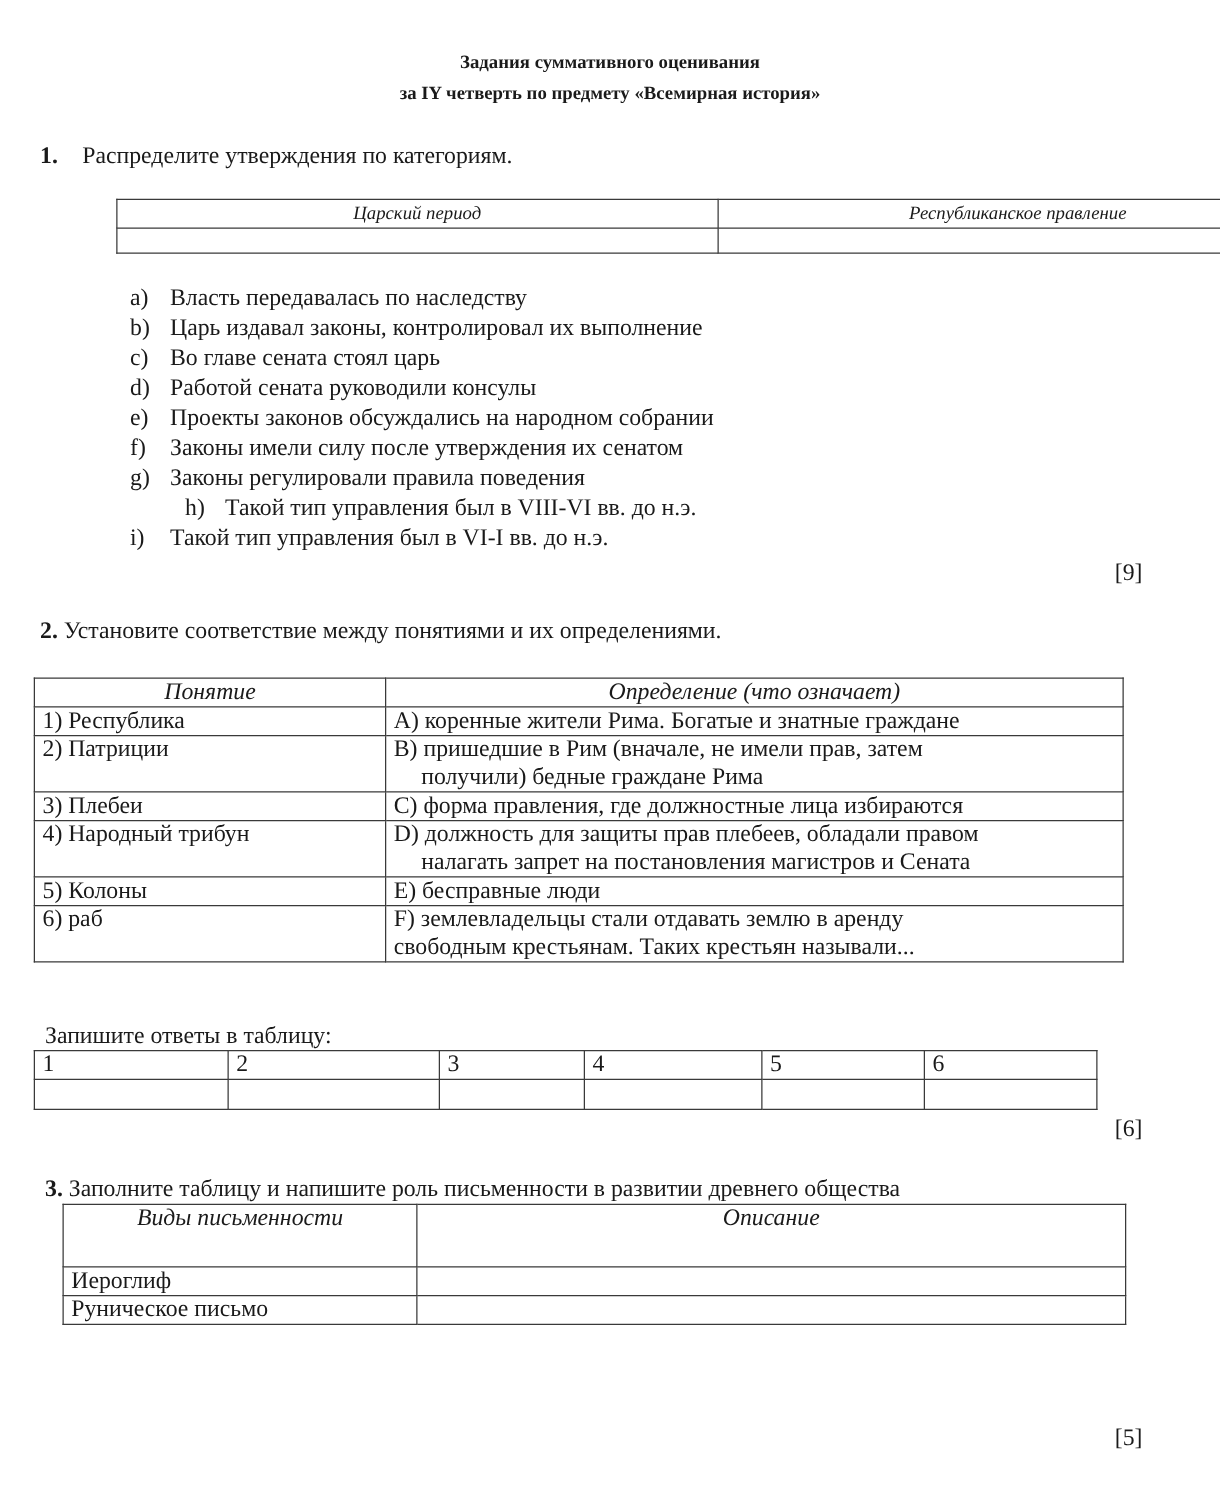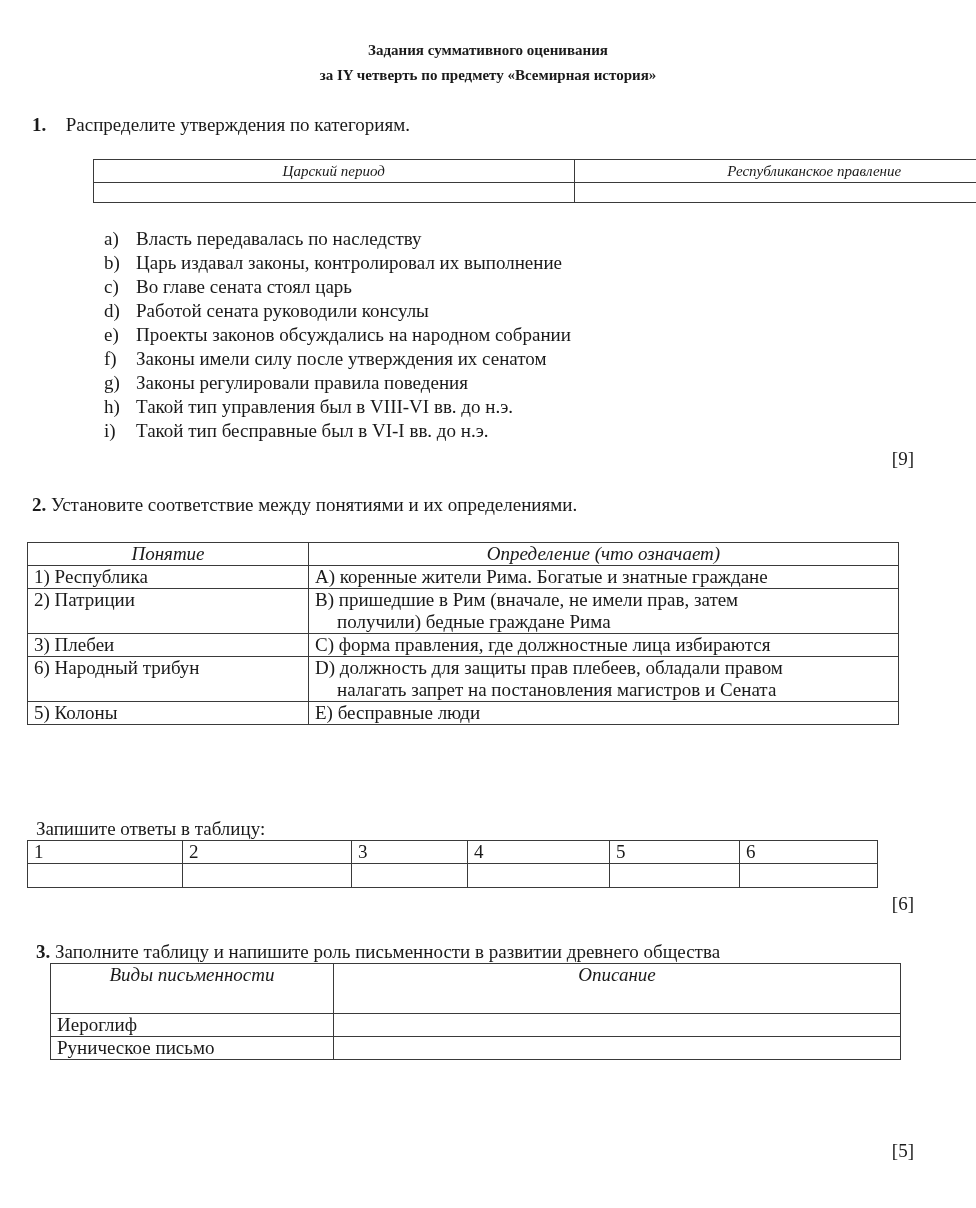--- a/index.html
+++ b/index.html
@@ -50,22 +50,22 @@
   </table>
 
 <div>
   <div class="list-item" style="top:227px;"><span class="ltr">a)</span><span>Власть передавалась по наследству</span></div>
   <div class="list-item" style="top:251px;"><span class="ltr">b)</span><span>Царь издавал законы, контролировал их выполнение</span></div>
   <div class="list-item" style="top:275px;"><span class="ltr">c)</span><span>Во главе сената стоял царь</span></div>
   <div class="list-item" style="top:299px;"><span class="ltr">d)</span><span>Работой сената руководили консулы</span></div>
   <div class="list-item" style="top:323px;"><span class="ltr">e)</span><span>Проекты законов обсуждались на народном собрании</span></div>
   <div class="list-item" style="top:347px;"><span class="ltr">f)</span><span>Законы имели силу после утверждения их сенатом</span></div>
   <div class="list-item" style="top:371px;"><span class="ltr">g)</span><span>Законы регулировали правила поведения</span></div>
-  <div class="list-item" style="top:395px;"><span class="ltr">h)</span><span>Такой тип управления был в VIII-VI вв. до н.э.</span></div>
-  <div class="list-item" style="top:419px;"><span class="ltr">i)</span><span>Такой тип бесправные был в VI-I вв. до н.э.</span></div>
+  <div class="list-item" style="top:395px;margin-left:44px;"><span class="ltr">h)</span><span>Такой тип управления был в VIII-VI вв. до н.э.</span></div>
+  <div class="list-item" style="top:419px;"><span class="ltr">i)</span><span>Такой тип управления был в VI-I вв. до н.э.</span></div>
 </div>
 
 <div class="score" style="top:448px;">[9]</div>
 
 <div class="abs qhead" style="left:32px; top:493px;">
   <b>2.</b>
   <span>Установите соответствие между понятиями и их определениями.</span>
 </div>
 
 <table style="left:27px; top:542px; width:872px;">
@@ -87,30 +87,37 @@
           <div class="indent">получили) бедные граждане Рима</div>
         </td>
   </tr>
   <tr>
     <td>3) Плебеи</td>
     <td>
           <div>C) форма правления, где должностные лица избираются</div>
         </td>
   </tr>
   <tr>
-    <td>6) Народный трибун</td>
+    <td>4) Народный трибун</td>
     <td>
           <div>D) должность для защиты прав плебеев, обладали правом</div>
           <div class="indent">налагать запрет на постановления магистров и Сената</div>
         </td>
   </tr>
   <tr>
     <td>5) Колоны</td>
     <td>
           <div>E) бесправные люди</div>
+        </td>
+  </tr>
+  <tr>
+    <td>6) раб</td>
+    <td>
+          <div>F) землевладельцы стали отдавать землю в аренду</div>
+          <div>свободным крестьянам. Таких крестьян называли...</div>
         </td>
   </tr>
 </tbody>
   </table>
 
 <div class="abs qhead" style="left:36px; top:817px;">Запишите ответы в таблицу:</div>
 
 <table style="left:27px; top:840px; width:851px;">
   <tbody>
       <tr style="height:23px;">

